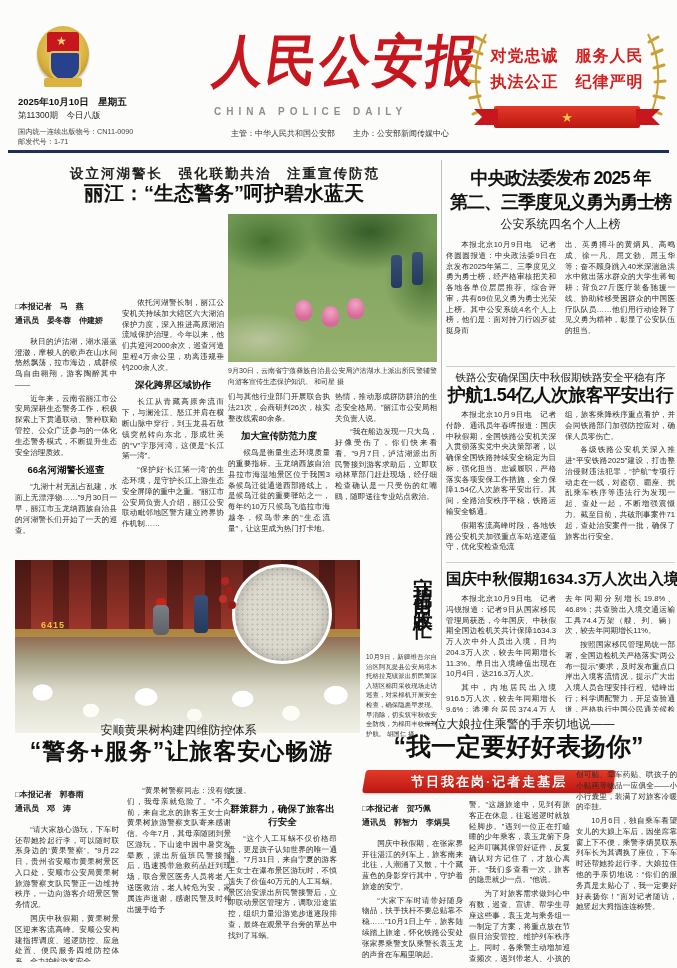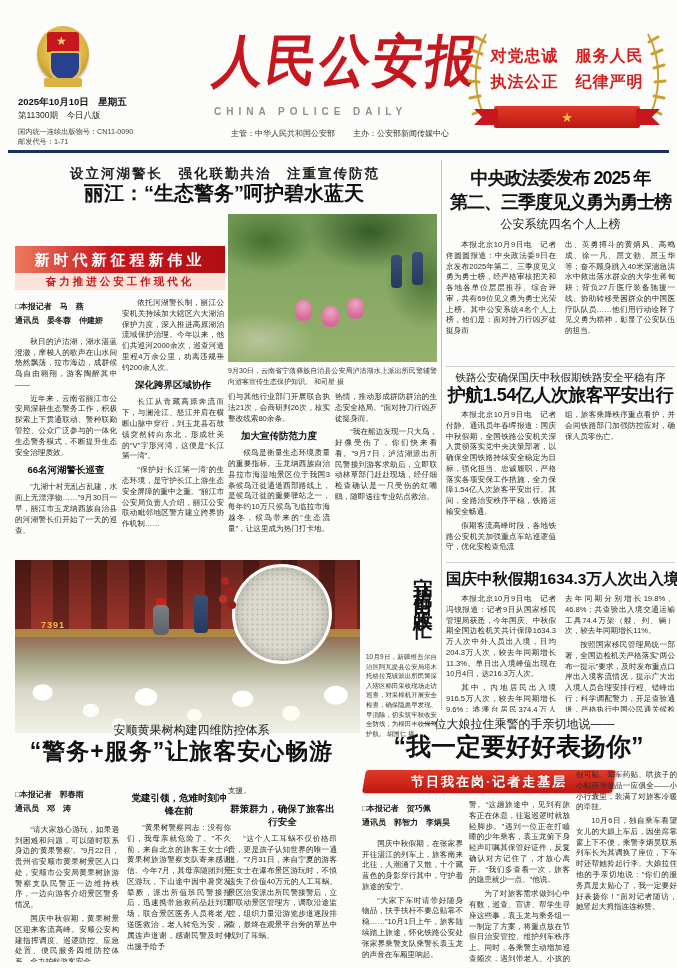--- a/index.html
+++ b/index.html
@@ -132,24 +132,20 @@
     <div class="sl-line" style="top:48px">执法公正　纪律严明</div>
     <div class="sl-ribbon">
       <div class="sl-star">★</div>
     </div>
   </div>
   <div class="abs rule-navy"></div>
 
   <div class="abs kicker" style="left:15px;top:165px;width:420px;font-size:13.5px;letter-spacing:2px">设立河湖警长　强化联勤共治　注重宣传防范</div>
   <div class="abs headline" style="left:10px;top:180px;width:428px;font-size:20px;letter-spacing:0">丽江：“生态警务”呵护碧水蓝天</div>
 
-  <div class="abs promo">
-    <div class="promo-top">新时代新征程新伟业</div>
-    <div class="promo-bot">奋力推进公安工作现代化</div>
-  </div>
 
   <div class="abs photo-main">
     <div class="fig fig-pink" style="left:32%;top:58%"></div>
     <div class="fig fig-pink" style="left:45%;top:62%"></div>
     <div class="fig fig-pink" style="left:57%;top:57%"></div>
     <div class="fig fig-officer" style="left:78%;top:28%"></div>
     <div class="fig fig-officer" style="left:88%;top:26%"></div>
   </div>
   <div class="abs caption" style="left:228px;top:366px;width:209px">9月30日，云南省宁蒗彝族自治县公安局泸沽湖水上派出所民警辅警向游客宣传生态保护知识。 和司星 摄</div>
 
@@ -170,28 +166,28 @@
       <h4 class="sec">深化跨界区域协作</h4>
       <p class="para">长江从青藏高原奔流而下，与澜沧江、怒江并肩在横断山脉中穿行，到玉龙县石鼓镇突然转向东北，形成壮美的“V”字形河湾，这便是“长江第一湾”。</p>
       <p class="para">“保护好‘长江第一湾’的生态环境，是守护长江上游生态安全屏障的重中之重。”丽江市公安局负责人介绍，丽江公安联动毗邻地区警方建立跨界协作机制……</p>
     </div>
   <div class="col" style="left:228px;top:392px;width:102px;height:160px">
       <p class="para cont">们与其他行业部门开展联合执法21次，会商研判26次，核实整改线索80余条。</p>
       <h4 class="sec">加大宣传防范力度</h4>
       <p class="para">候鸟是衡量生态环境质量的重要指标。玉龙纳西族自治县拉市海湿地景区位于我国3条候鸟迁徙通道西部路线上，是候鸟迁徙的重要驿站之一，每年约10万只候鸟飞临拉市海越冬，候鸟带来的“生态流量”，让这里成为热门打卡地。</p>
     </div>
   <div class="col" style="left:335px;top:392px;width:102px;height:160px">
-      <p class="para cont">热情，推动形成群防群治的生态安全格局。”面对持刀行凶歹徒挺身而。</p>
+      <p class="para cont">热情，推动形成群防群治的生态安全格局。”丽江市公安局相关负责人说。</p>
       <p class="para">“我在船边发现一只大鸟，好像受伤了，你们快来看看。”9月7日，泸沽湖派出所民警接到游客求助后，立即联动林草部门赶赴现场，经仔细检查确认是一只受伤的红嘴鸥，随即送往专业站点救治。</p>
     </div>
 
   <div class="abs photo-cotton">
     <div class="machine"></div>
     <div class="machine-bar"></div>
-    <div class="mach-num">7391</div>
+    <div class="mach-num">6415</div>
     <div class="fig fig-cap" style="left:40%;top:26%"></div>
     <div class="fig fig-officer" style="left:52%;top:20%;height:38px;width:14px"></div>
     <div class="cotton-blobs"></div>
     <div class="inset">
       <div class="berries"></div>
     </div>
   </div>
   <div class="abs v-title">守护棉田采收忙</div>
   <div class="abs caption" style="left:366px;top:652px;width:71px;font-size:6.4px">10月9日，新疆维吾尔自治区阿瓦提县公安局塔木托格拉克镇派出所民警深入辖区棉田采收现场走访巡查，对采棉机开展安全检查，确保隐患早发现、早消除，切实筑牢秋收安全防线，为棉田丰收保驾护航。 胡国仁 摄</div>
 
@@ -209,47 +205,47 @@
 
   <div class="abs hrule" style="left:446px;top:366px;width:229px"></div>
   <div class="abs kicker" style="left:446px;top:371px;width:229px;font-size:10.5px;font-weight:normal">铁路公安确保国庆中秋假期铁路安全平稳有序</div>
   <div class="abs headline" style="left:446px;top:383px;width:229px;font-size:18px;letter-spacing:-0.5px">护航1.54亿人次旅客平安出行</div>
   <div class="col" style="left:446px;top:410px;width:110px;height:148px">
       <p class="para">本报北京10月9日电　记者付静、通讯员年春晖报道：国庆中秋假期，全国铁路公安机关深入贯彻落实党中央决策部署，以确保全国铁路持续安全稳定为目标，强化担当、忠诚履职，严格落实各项安保工作措施，全力保障1.54亿人次旅客平安出行。其间，全路治安秩序平稳，铁路运输安全畅通。</p>
       <p class="para">假期客流高峰时段，各地铁路公安机关加强重点车站巡逻值守，优化安检查危流</p>
     </div>
   <div class="col" style="left:565px;top:410px;width:110px;height:148px">
       <p class="para cont">组，旅客乘降秩序重点看护，并会同铁路部门加强防控应对，确保人员零伤亡。</p>
+      <p class="para">各级铁路公安机关深入推进“平安铁路2025”建设，打击整治侵财违法犯罪，“护航”专项行动走在一线，对盗窃、霸座、扰乱乘车秩序等违法行为发现一起、查处一起，不断增强震慑力。截至目前，共破刑事案件71起，查处治安案件一批，确保了旅客出行安全。</p>
     </div>
 
   <div class="abs hrule" style="left:446px;top:562px;width:229px"></div>
   <div class="abs headline" style="left:446px;top:569px;width:229px;font-size:15.5px">国庆中秋假期1634.3万人次出入境</div>
   <div class="col" style="left:446px;top:594px;width:110px;height:118px">
       <p class="para">本报北京10月9日电　记者冯锐报道：记者9日从国家移民管理局获悉，今年国庆、中秋假期全国边检机关共计保障1634.3万人次中外人员出入境，日均204.3万人次，较去年同期增长11.3%。单日出入境峰值出现在10月4日，达216.3万人次。</p>
       <p class="para">其中，内地居民出入境916.5万人次，较去年同期增长9.6%；港澳台居民374.4万人次，增长12.2%；外国人143.4万人次，增长21.6%；入境外国人73.1万人次，免签入境外国人53.3万人次，较</p>
     </div>
   <div class="col" style="left:565px;top:594px;width:110px;height:118px">
       <p class="para cont">去年同期分别增长19.8%、46.8%；共查验出入境交通运输工具74.4万架（艘、列、辆）次，较去年同期增长11%。</p>
       <p class="para">按照国家移民管理局统一部署，全国边检机关严格落实“两公布一提示”要求，及时发布重点口岸出入境客流情况，提示广大出入境人员合理安排行程、错峰出行；科学调配警力，开足查验通道，严格执行中国公民通关候检不超过30分钟标准；会同口岸相关部门协作联动，做好恶劣天气应对，全力保障旅客通行顺畅。国庆、中秋期间，全国口岸出入境秩序总体良好有序。</p>
     </div>
 
-  <div class="abs kicker" style="left:25px;top:722px;width:333px;font-size:12px;font-weight:normal">安顺黄果树构建四维防控体系</div>
+  <div class="abs kicker" style="left:12px;top:722px;width:333px;font-size:12px;font-weight:normal">安顺黄果树构建四维防控体系</div>
   <div class="abs headline" style="left:15px;top:736px;width:333px;font-size:23px;letter-spacing:1px">“警务+服务”让旅客安心畅游</div>
   <div class="col" style="left:15px;top:786px;width:104px;height:176px">
     <div class="byline">
       <div>□本报记者　郭春雨</div>
       <div>通讯员　邓　涛</div>
     </div>
     <div>
-        <p class="para">“请大家放心游玩，如果遇到困难和问题，可以随时联系身边的‘黄果警察’。”9月22日，贵州省安顺市黄果树景区入口处，安顺市公安局黄果树旅游警察支队民警正一边维持秩序，一边向游客介绍景区警务情况。</p>
+        <p class="para">“请大家放心游玩，下车时还帮她拎起行李，可以随时联系身边的‘黄果警察’。”9月22日，贵州省安顺市黄果树景区入口处，安顺市公安局黄果树旅游警察支队民警正一边维持秩序，一边向游客介绍景区警务情况。</p>
         <p class="para">国庆中秋假期，黄果树景区迎来客流高峰。安顺公安构建指挥调度、巡逻防控、应急处置、便民服务四维防控体系，全力护航游客安全。</p>
       </div>
   </div>
   <div class="col" style="left:127px;top:786px;width:104px;height:176px">
-      <h4 class="sec">党建引领，危难时刻冲锋在前</h4>
       <p class="para">“黄果树警察同志：没有你们，我母亲就危险了。”不久前，来自北京的旅客王女士向黄果树旅游警察支队寄来感谢信。今年7月，其母亲随团到景区游玩，下山途中因中暑突发晕厥，派出所值班民警接报后，迅速携带急救药品赶到现场，联合景区医务人员将老人送医救治，老人转危为安，家属连声道谢，感谢民警及时伸出援手给予</p>
     </div>
   <div class="col" style="left:228px;top:786px;width:109px;height:176px">
       <p class="para cont">支援。</p>
       <h4 class="sec">群策群力，确保了旅客出行安全</h4>
       <p class="para">“这个人工耳蜗不仅价格昂贵，更是孩子认知世界的唯一通道。”7月31日，来自宁夏的游客王女士在瀑布景区游玩时，不慎遗失了价值40万元的人工耳蜗。景区治安派出所民警接警后，立即联动景区管理方，调取沿途监控，组织力量沿游览步道逐段排查，最终在观景平台旁的草丛中找到了耳蜗。</p>
     </div>
 
   <div class="abs kicker" style="left:360px;top:716px;width:317px;font-size:12px;font-weight:normal">一位大娘拉住乘警的手亲切地说——</div>
   <div class="abs headline" style="left:360px;top:730px;width:317px;font-size:25px">“我一定要好好表扬你”</div>

